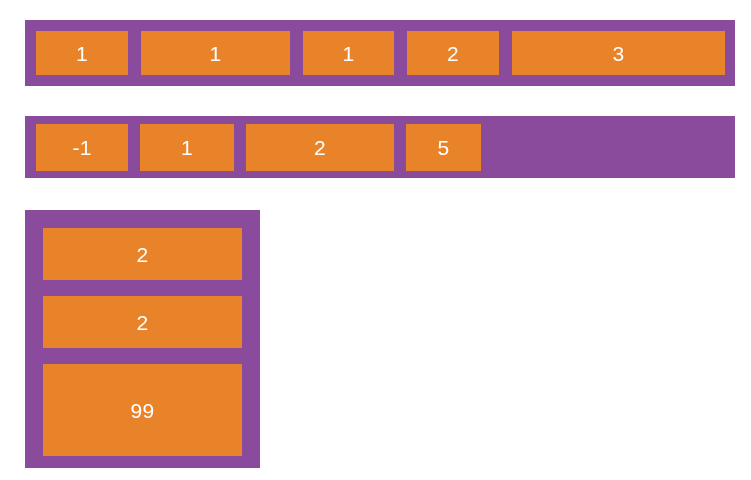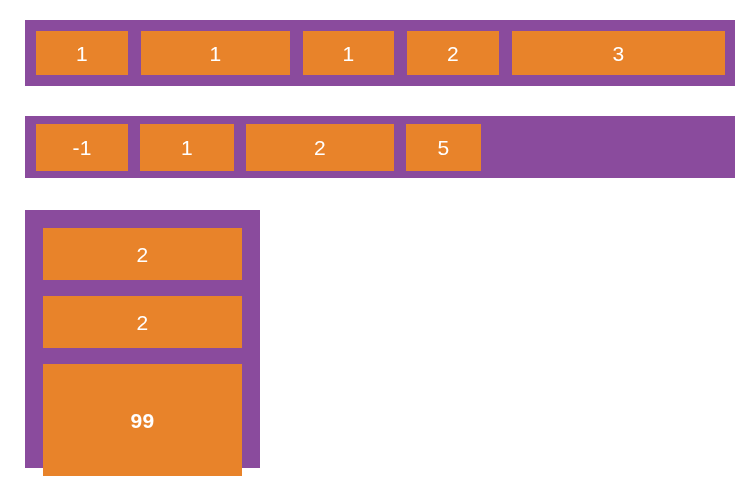--- a/index.html
+++ b/index.html
@@ -88,21 +88,21 @@
     left: 25px;
     top: 210px;
     width: 235px;
     height: 258px;
     padding: 18px;
   }
   #container-col-3 .flex-item { width: 199px; margin-bottom: 16px; }
   #container-col-3 .flex-item:last-child { margin-bottom: 0; }
   #c3-i0 { height: 52px; }
   #c3-i1 { height: 52px; }
-  #c3-i2 { height: 112px; font-weight: bold; }
+  #c3-i2 { height: 92px; }
 </style>
 </head>
 <body>
 
 <div id="stage">
 
   <div class="flex-container row-container" id="container-row-1">
     <div class="flex-item" id="r1-i0">1</div>
     <div class="flex-item" id="r1-i1">1</div>
     <div class="flex-item" id="r1-i2">1</div>

